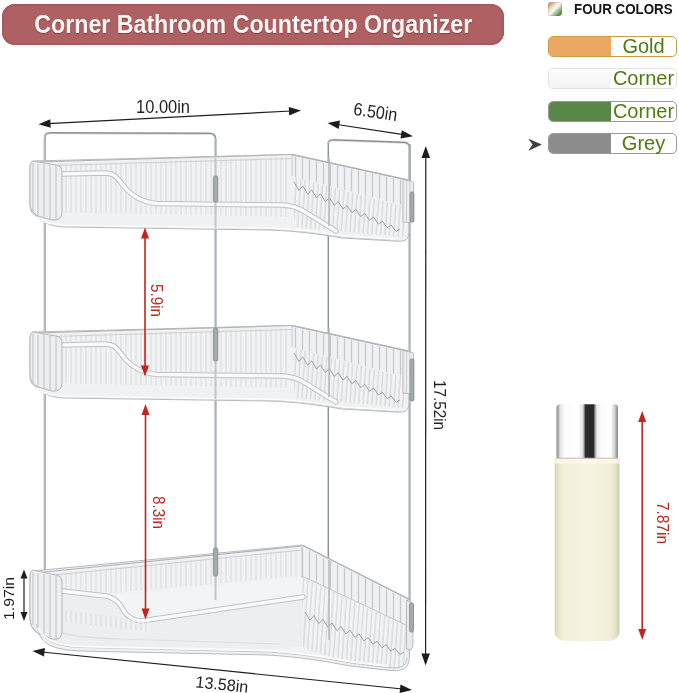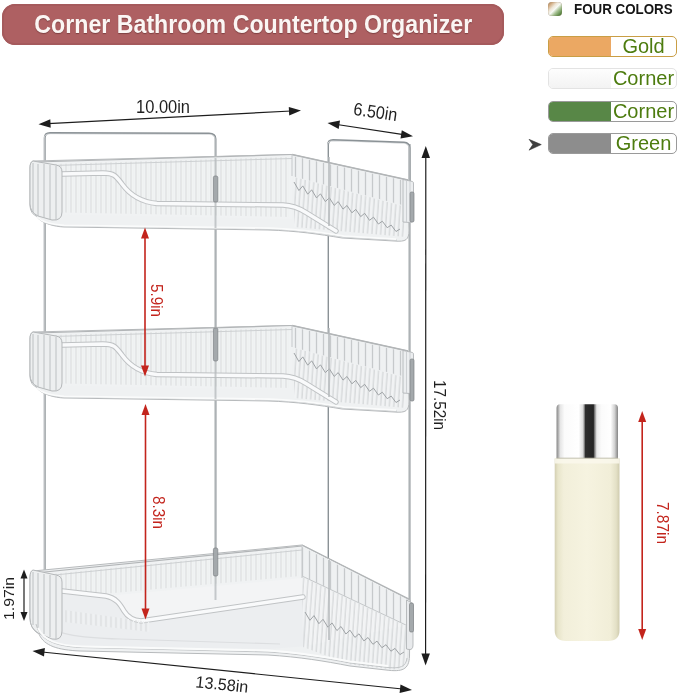--- a/index.html
+++ b/index.html
@@ -33,21 +33,21 @@
 <div class="sw" style="top:68px;border-color:#e3e3e3;">
     <div class="c" style="background:linear-gradient(180deg,#fdfdfd,#f3f3f3);"></div>
     <div class="t">Corner</div>
   </div>
 <div class="sw" style="top:100.5px;border-color:#9a9a9a;">
     <div class="c" style="background:#588747;"></div>
     <div class="t">Corner</div>
   </div>
 <div class="sw" style="top:133px;border-color:#9a9a9a;">
     <div class="c" style="background:#8d8d8d;"></div>
-    <div class="t">Green</div>
+    <div class="t">Grey</div>
   </div>
 
 <svg id="main" width="679" height="693" viewBox="0 0 679 693" style="position:absolute;left:0;top:0;">
 <defs>
   <pattern id="ribs" width="5" height="8" patternUnits="userSpaceOnUse">
     <rect width="5" height="8" fill="none"></rect>
     <line x1="1" y1="0" x2="1" y2="8" stroke="#d9dbdc" stroke-width="1"></line>
     <line x1="3.5" y1="0" x2="3.5" y2="8" stroke="#eff1f2" stroke-width="1.4"></line>
   </pattern>
   <pattern id="pleat" width="4.4" height="10" patternUnits="userSpaceOnUse" patternTransform="skewX(-4)">

